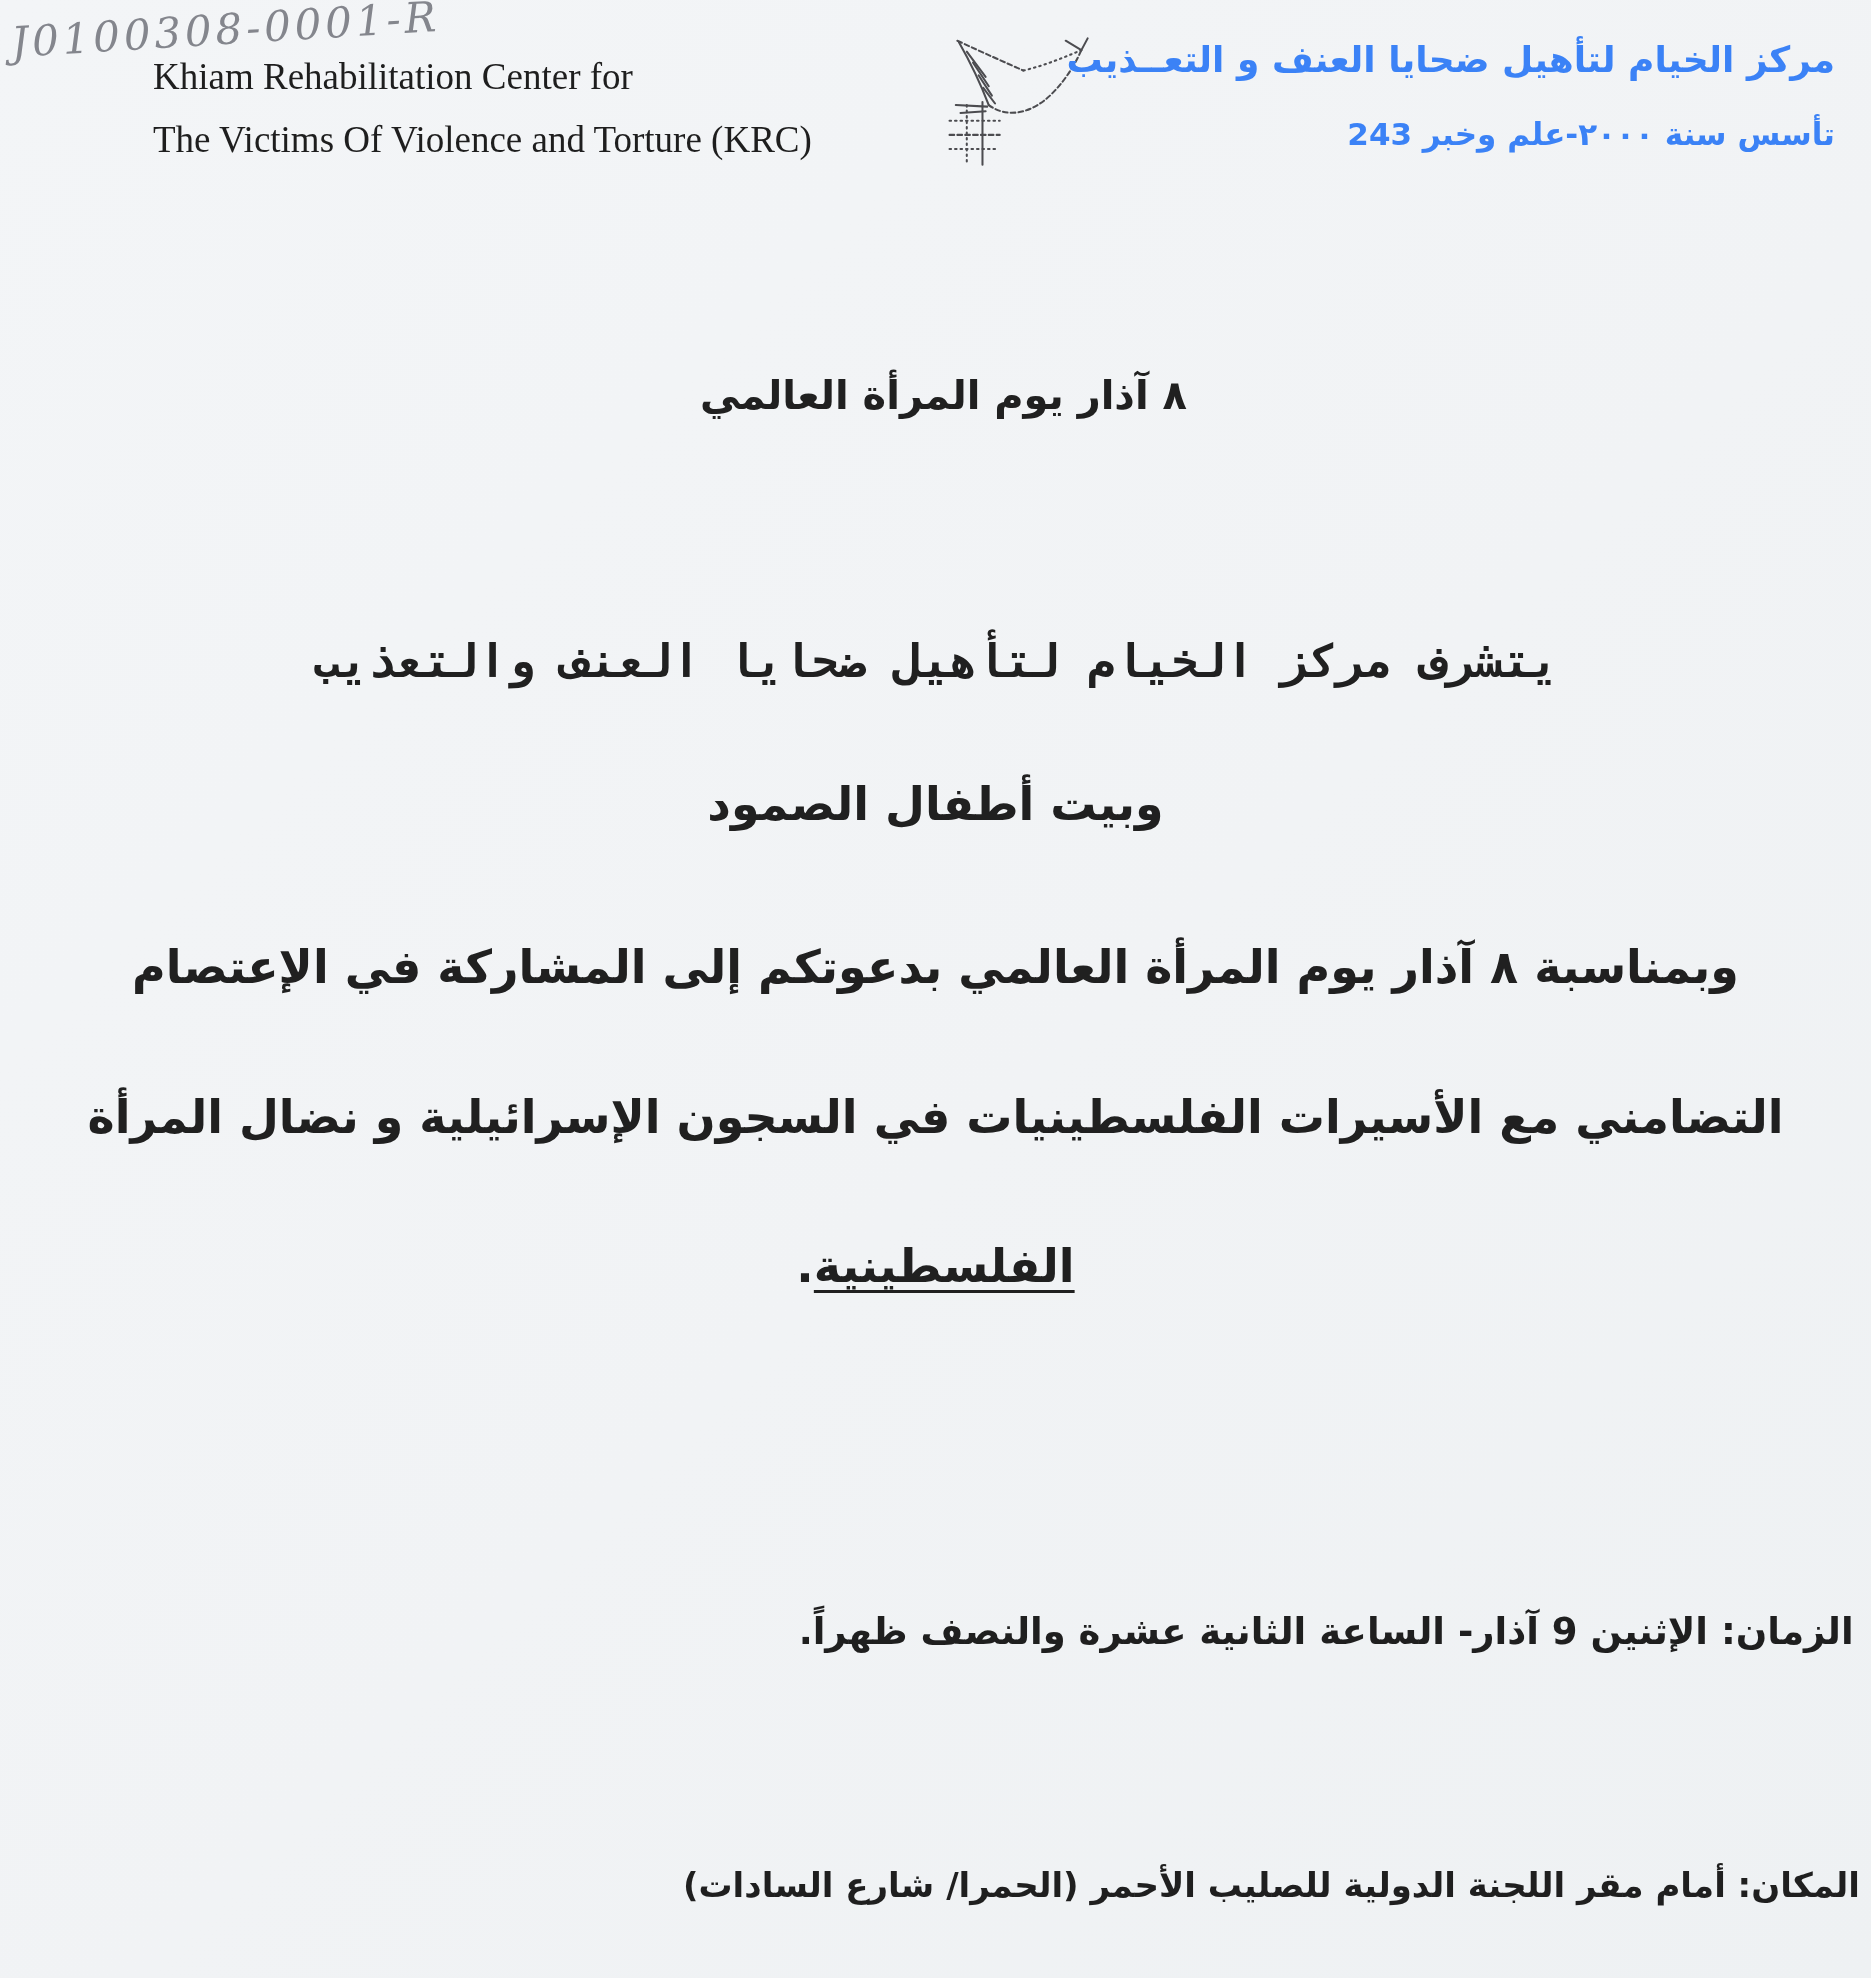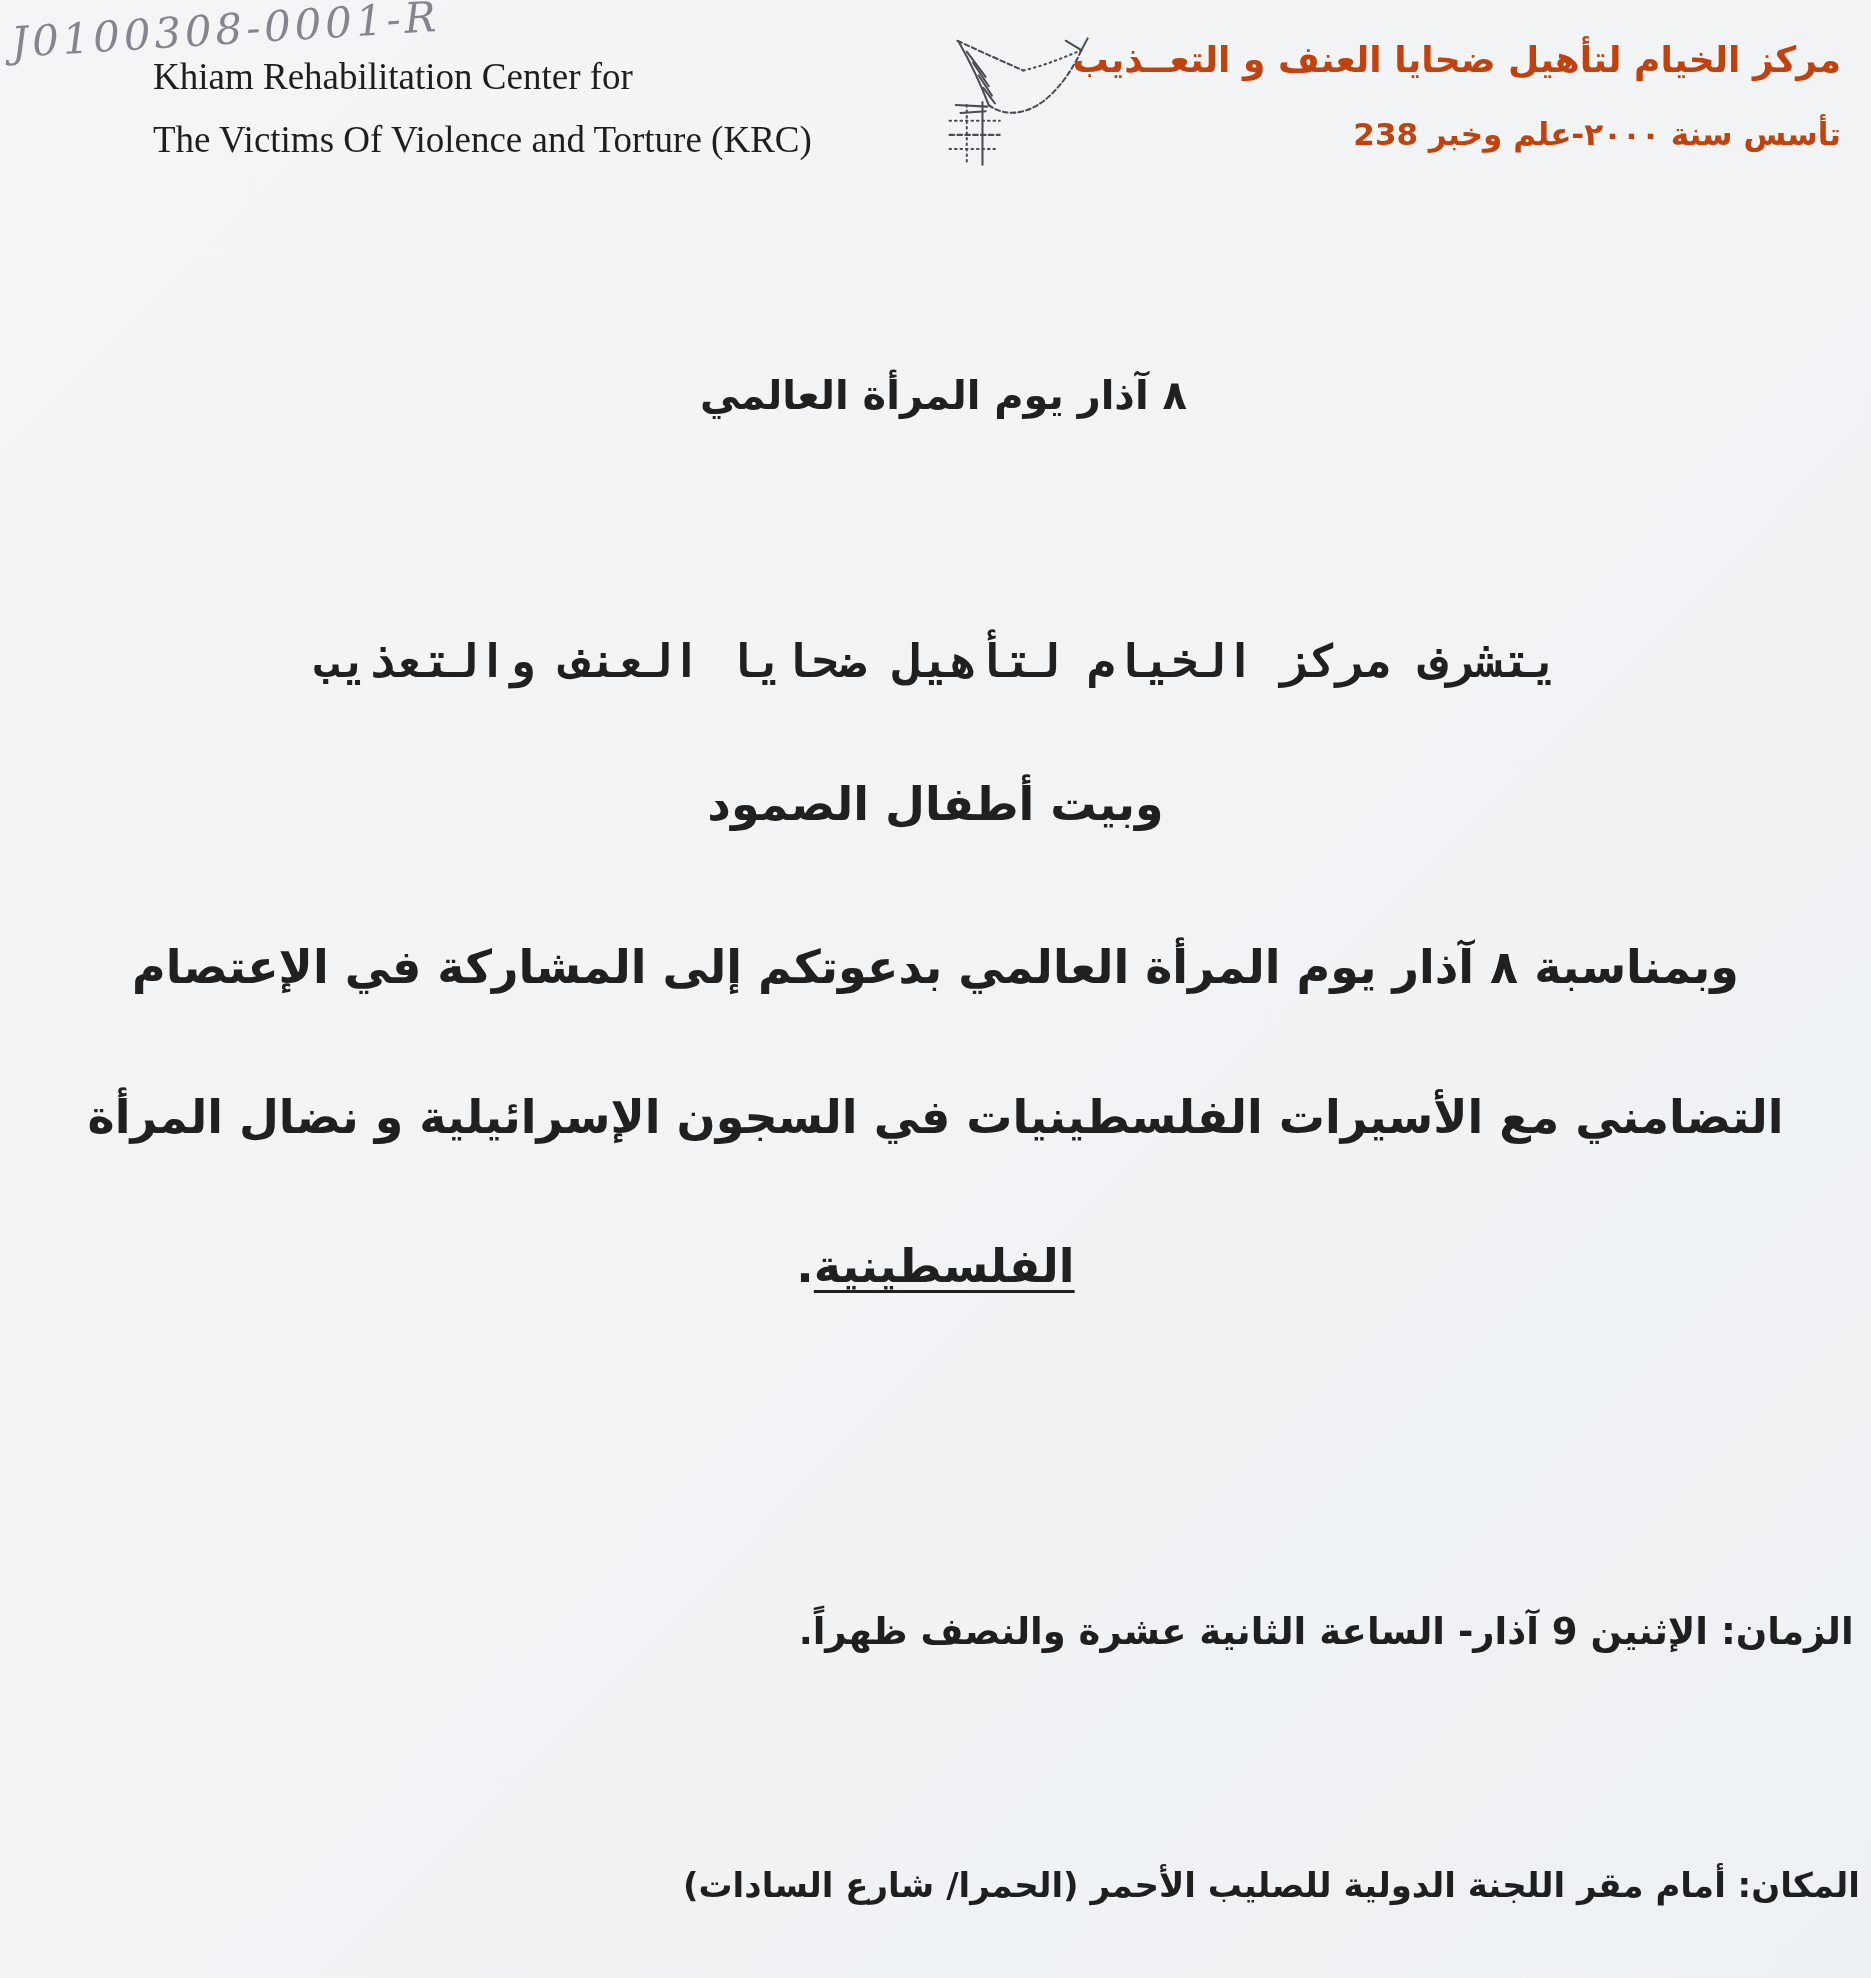--- a/index.html
+++ b/index.html
@@ -32,24 +32,24 @@
     font-family: "Liberation Serif", "DejaVu Serif", serif;
     font-size: 37px;
     color: #1e1e1e;
     white-space: nowrap;
   }
   .en-line.l1 { top: 55px; }
   .en-line.l2 { top: 118px; }
 
   
   .ar-head {
-    right: 30px;
+    right: 36px;
     direction: rtl;
     font-weight: bold;
-    color: #c2410c;
+    color: #3b82f6;
     white-space: nowrap;
   }
   .ar-head.l1 { top: 39px; font-size: 36px; }
   .ar-head.l2 { top: 116px; font-size: 31px; }
 
   
   .logo-box { left: 904px; top: 17.3px; width: 259px; height: 173px; }
 
   
   .center-line {
@@ -122,21 +122,21 @@
     <path class="sketch dotted" d="M80,112 L80,184"></path>
     <path class="sketch" d="M100,108 L100,188"></path>
 
     <path class="sketch dotted" d="M58,132 L122,132"></path>
     <path class="sketch dashy" d="M58,150 L122,150"></path>
     <path class="sketch dotted" d="M58,168 L118,168"></path>
   </svg>
 </div>
 
 <div class="abs ar-head l1">مركز الخيام لتأهيل ضحايا العنف و التعــذيب</div>
-<div class="abs ar-head l2">تأسس سنة ٢٠٠٠-علم وخبر 238</div>
+<div class="abs ar-head l2">تأسس سنة ٢٠٠٠-علم وخبر 243</div>
 
 <div class="abs center-line doc-title">٨ آذار يوم المرأة العالمي</div>
 
 <div class="abs center-line body-line b1">يتشرف مركز الخيام لتأهيل ضحايا العنف والتعذيب</div>
 <div class="abs center-line body-line b2">وبيت أطفال الصمود</div>
 <div class="abs center-line body-line b3">وبمناسبة ٨ آذار يوم المرأة العالمي بدعوتكم إلى المشاركة في الإعتصام</div>
 <div class="abs center-line body-line b4">التضامني مع الأسيرات الفلسطينيات في السجون الإسرائيلية و نضال المرأة</div>
 <div class="abs center-line body-line b5">
   <span class="underlined">الفلسطينية</span><span>.</span>
 </div>

